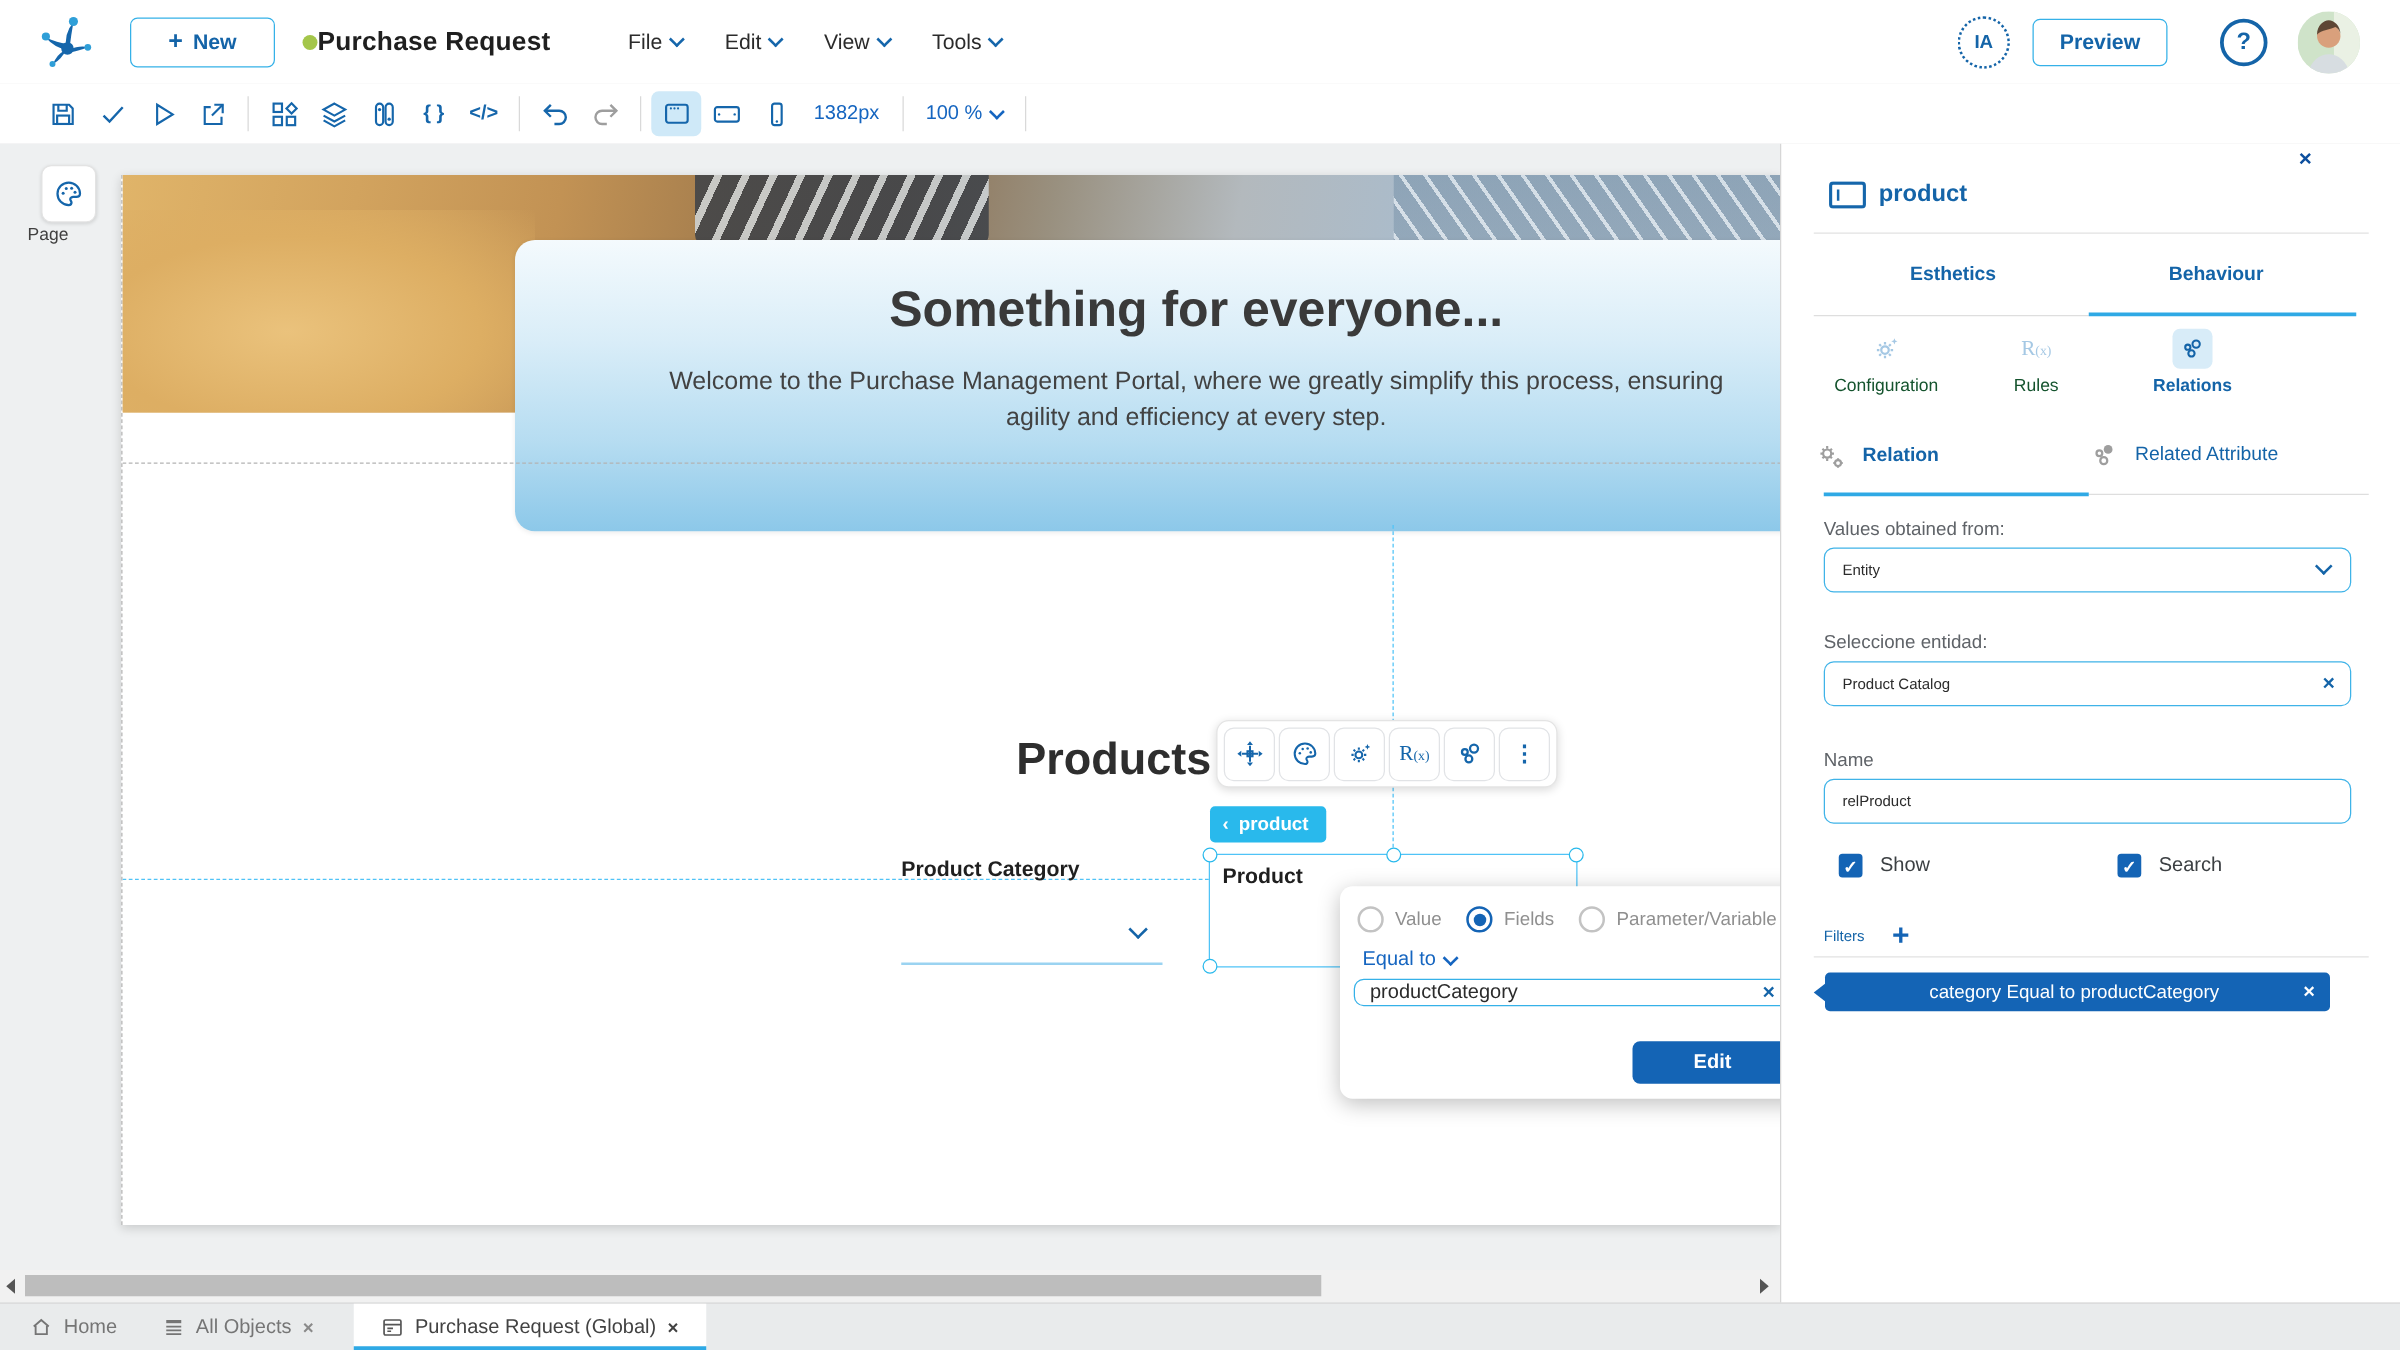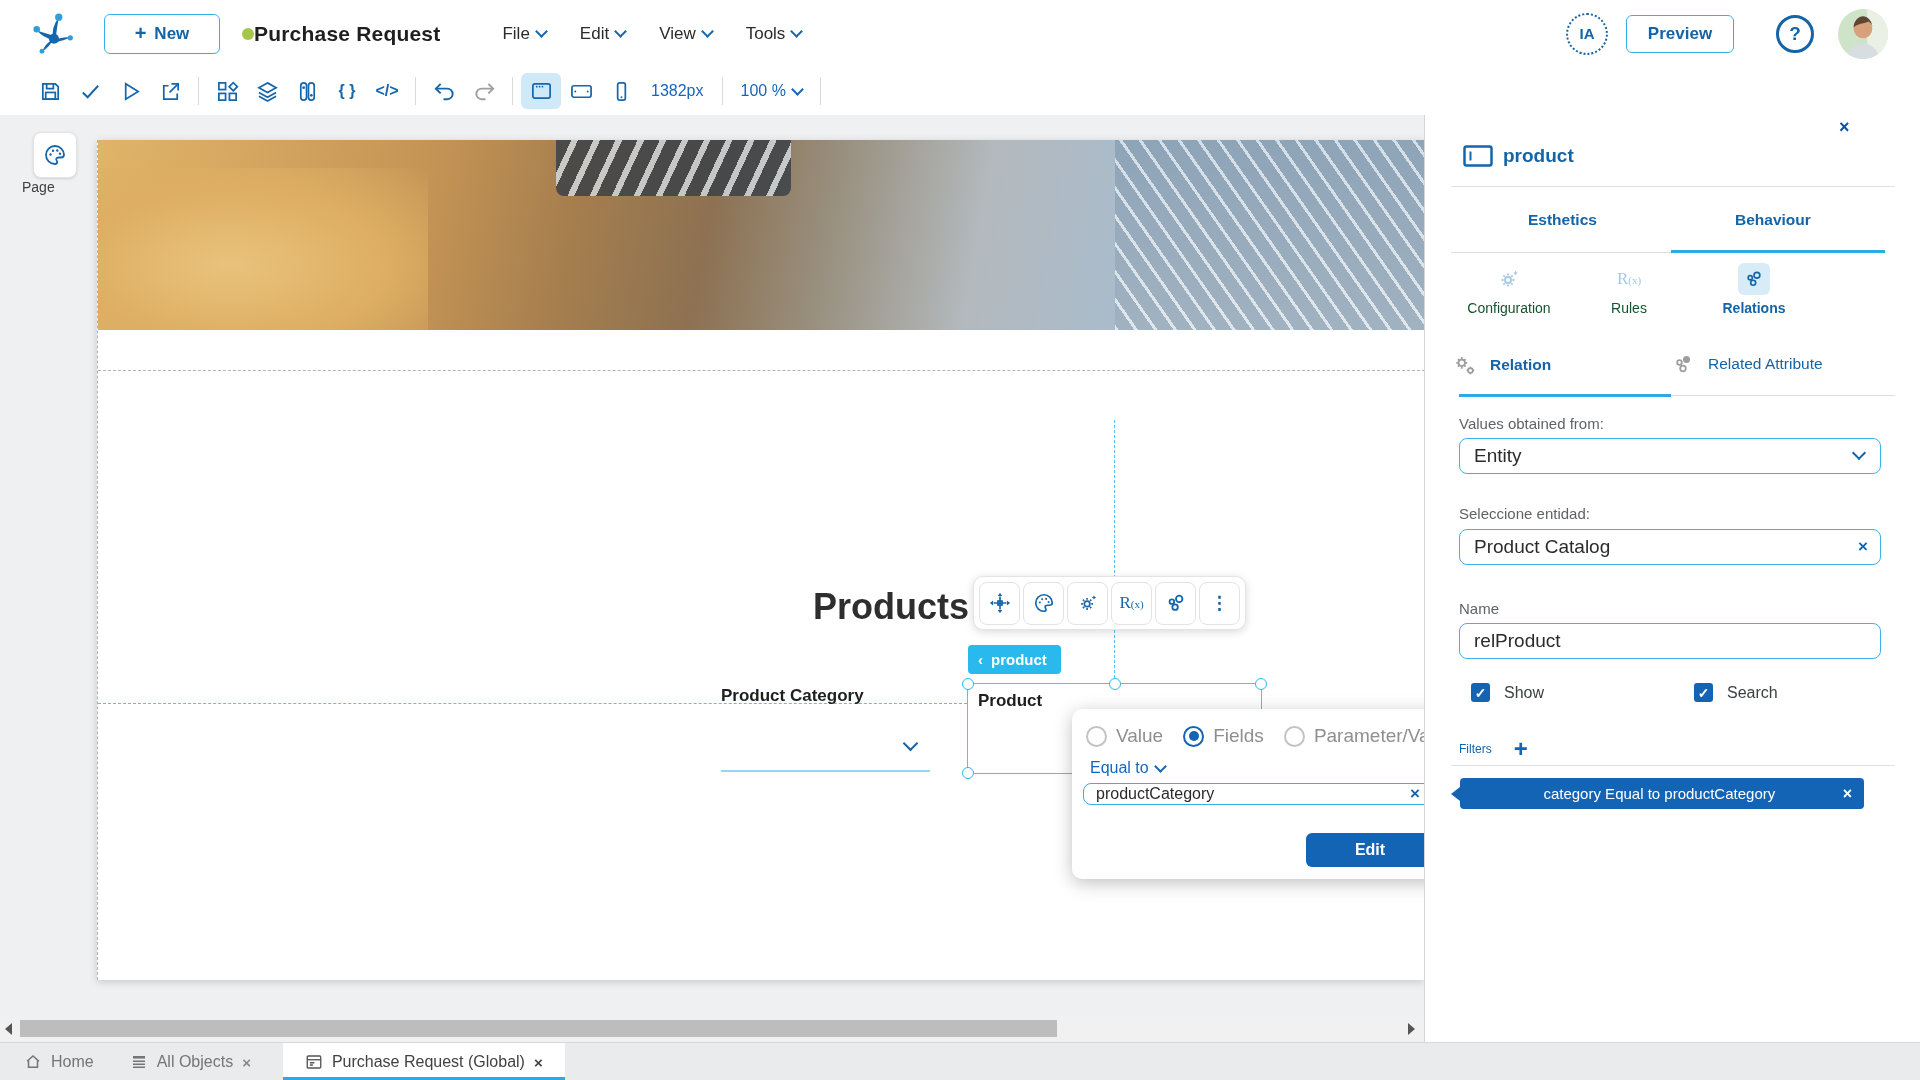--- a/index.html
+++ b/index.html
@@ -74,21 +74,21 @@
   .float-toolbar{position:absolute;left:875px;top:436px;height:52px;background:#fff;border:1px solid #e4e4e4;border-radius:10px;box-shadow:0 2px 8px rgba(0,0,0,.15);display:flex;align-items:center;padding:0 5px;gap:3px;}
   .ftb{width:39px;height:41px;border:1px solid #e1e3e6;border-radius:8px;display:flex;align-items:center;justify-content:center;color:#1566ab;background:#fff;cursor:pointer;}
   .rx{font-family:"Liberation Serif",serif;color:#1566ab;font-size:17px;}
   .rx .sub{font-size:11px;}
 
   .popup{position:absolute;left:974px;top:569px;width:376px;height:170px;background:#fff;border-radius:10px;box-shadow:0 4px 18px rgba(0,0,0,.25);}
   .popup .radios{position:absolute;left:14px;top:16px;display:flex;align-items:center;gap:0;}
   .radio{width:17px;height:17px;border:2px solid #c3c3c3;border-radius:50%;background:#fff;flex:none;cursor:pointer;}
   .radio.on{border-color:#1464b5;position:relative;}
   .radio.on::after{content:"";position:absolute;left:3.5px;top:3.5px;width:10px;height:10px;border-radius:50%;background:#1464b5;}
-  .radio-label{font-size:19px;color:#8f8f8f;margin:0 20px 0 9px;cursor:pointer;}
+  .radio-label{font-size:15px;color:#8f8f8f;margin:0 20px 0 9px;cursor:pointer;}
   .operator{position:absolute;left:18px;top:50px;color:#1565c0;font-size:16px;display:flex;align-items:center;cursor:pointer;}
   .operator .cv{border-color:#1565c0;}
   .popup-input{position:absolute;left:11px;top:74px;width:350px;height:22px;border:1.5px solid #35b1e8;border-radius:8px;box-sizing:border-box;display:flex;align-items:center;}
   .popup-input .val{margin-left:12px;font-size:16px;color:#2b2b2b;}
   .clear-x{margin-left:auto;margin-right:12px;color:#1464a8;font-weight:bold;font-size:17px;cursor:pointer;}
   .edit-btn{position:absolute;left:234px;top:124px;width:128px;height:34px;background:#1464b5;color:#fff;border:none;border-radius:6px;font-size:16px;font-weight:bold;cursor:pointer;}
 
   
   .panel{position:absolute;left:1424px;top:115px;width:496px;height:929px;background:#fff;border-left:1px solid #d6d6d6;}
   .panel-close{position:absolute;left:414px;top:2px;color:#0d4f9e;font-weight:bold;font-size:18px;cursor:pointer;}
@@ -104,21 +104,21 @@
   .subtab.active .lbl{color:#1464a8;font-weight:bold;}
   .icon-chip{width:32px;height:32px;background:#d8ecf8;border-radius:6px;display:flex;align-items:center;justify-content:center;}
   .rx.light{color:#a5c8e4;}
   .reltab{position:absolute;top:237px;display:flex;align-items:center;gap:12px;cursor:pointer;}
   .reltab .txt{font-size:15.5px;color:#1464a8;}
   .reltab.active .txt{font-weight:bold;}
   .rel-underline{position:absolute;left:34px;top:279px;width:212px;height:2.5px;background:#2fa9e5;}
   .rel-gray{position:absolute;left:246px;top:280px;width:224px;height:1px;background:#dedede;}
   .plabel{position:absolute;left:34px;font-size:15px;color:#5f6368;}
   .pbox{position:absolute;left:34px;width:422px;height:36px;border:1.5px solid #3fb3e8;border-radius:8px;box-sizing:border-box;display:flex;align-items:center;background:#fff;cursor:pointer;}
-  .pbox .val{margin-left:14px;font-size:19px;color:#2b2b2b;}
+  .pbox .val{margin-left:14px;font-size:12px;color:#2b2b2b;}
   .pbox .cv{position:absolute;right:16px;top:13px;border-color:#1464a8;width:8px;height:8px;border-width:2.5px;}
   .cb{width:19px;height:19px;background:#1464b5;border-radius:3px;color:#fff;font-size:14px;font-weight:bold;display:flex;align-items:center;justify-content:center;cursor:pointer;flex:none;}
   .cb-row{position:absolute;top:568px;display:flex;align-items:center;gap:14px;}
   .cb-label{font-size:16px;color:#3c4043;}
   .filters{position:absolute;left:34px;top:622px;display:flex;align-items:center;gap:22px;}
   .filters .flbl{color:#1464a8;font-size:12px;}
   .filters .plus{color:#1464b5;font-size:24px;font-weight:bold;cursor:pointer;line-height:1;}
   .chip{position:absolute;left:35px;top:663px;width:404px;height:31px;background:#1464b5;border-radius:4px;display:flex;align-items:center;color:#fff;font-size:15px;}
   .chip .txt{flex:1;text-align:center;padding-left:16px;}
   .chip .x{margin-right:12px;font-weight:bold;font-size:16px;cursor:pointer;}
@@ -311,20 +311,25 @@
     <div class="page-chip-label">Page</div>
 
     <div class="page">
 
       <div class="hero-photo">
         <div class="dough"></div>
         <div class="keys"></div>
         <div class="cart"></div>
       </div>
 
+      <div class="hero-card">
+        <div class="hero-title">Something for everyone...</div>
+        <div class="hero-sub l1">Welcome to the Purchase Management Portal, where we greatly simplify this process, ensuring</div>
+        <div class="hero-sub l2">agility and efficiency at every step.</div>
+      </div>
 
       <div class="dash-gray-h"></div>
       <div class="dash-cyan-h"></div>
       <div class="dash-cyan-v"></div>
 
       <div class="products-heading">Products</div>
 
       <div class="field-label pc-label">Product Category</div>
       <div class="pc-select">
           <i class="cv"></i>

